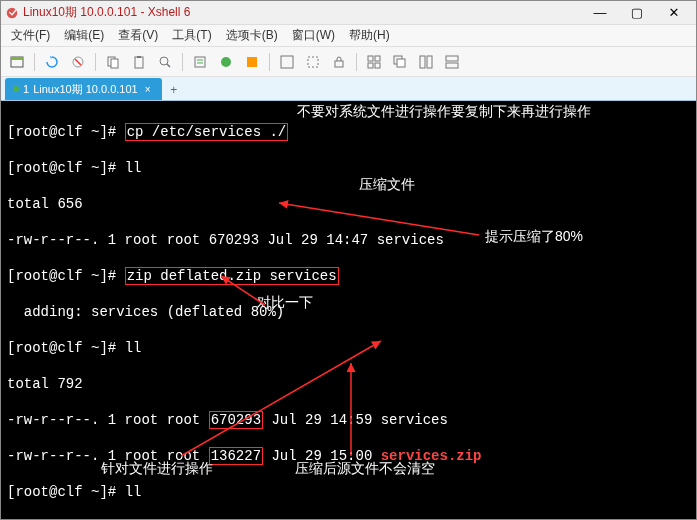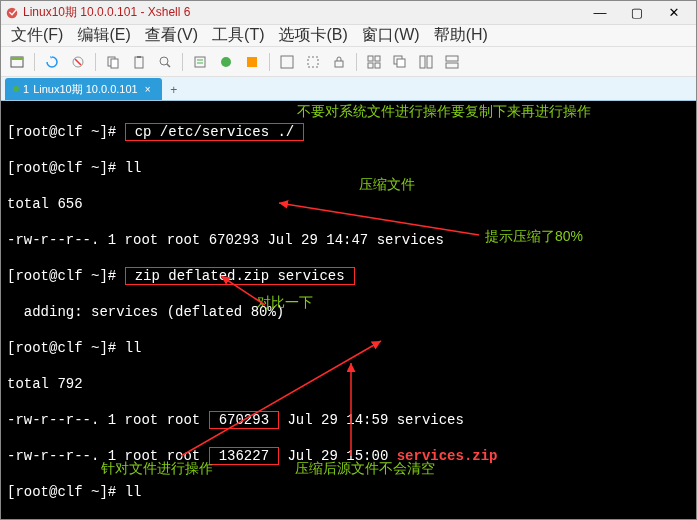--- a/index.html
+++ b/index.html
@@ -3,35 +3,35 @@
 <meta charset="utf-8">
 <style>
   * { box-sizing: border-box; margin: 0; padding: 0; }
   body { font-family: "Microsoft YaHei", Arial, sans-serif; background: #ece9d8; font-size: 12px; }
   .window { width: 697px; height: 520px; background: #fff; border: 1px solid #888; display: flex; flex-direction: column; }
   .titlebar { height: 24px; background: #f0f0f0; display: flex; align-items: center; padding: 0 4px; border-bottom: 1px solid #ddd; }
   .titlebar .icon { width: 14px; height: 14px; margin-right: 4px; display: inline-flex; }
   .titlebar .title { flex: 1; font-size: 12px; color: #b91c1c; }
   .titlebar .winbtns { display: flex; gap: 1px; }
   .titlebar .winbtn { width: 36px; height: 20px; border: none; background: transparent; font-size: 13px; line-height: 1; cursor: pointer; }
-  .menubar { height: 22px; background: #f7f7f7; display: flex; align-items: center; padding: 0 4px; gap: 2px; font-size: 16px; color: #333; border-bottom: 1px solid #e0e0e0; }
+  .menubar { height: 22px; background: #f7f7f7; display: flex; align-items: center; padding: 0 4px; gap: 2px; font-size: 12px; color: #333; border-bottom: 1px solid #e0e0e0; }
   .menubar .menuitem { padding: 2px 6px; cursor: pointer; }
   .toolbar { height: 30px; background: #f7f7f7; display: flex; align-items: center; padding: 0 4px; gap: 2px; border-bottom: 1px solid #e0e0e0; }
   .toolbar .tbtn { width: 24px; height: 24px; border: none; background: transparent; cursor: pointer; display: inline-flex; align-items: center; justify-content: center; position: relative; }
   .toolbar .sep { width: 1px; height: 18px; background: #ccc; margin: 0 3px; }
   .tabbar { height: 24px; background: #e8f4fc; display: flex; align-items: flex-end; padding: 0 4px; border-bottom: 1px solid #a0c8e0; }
   .tab { height: 22px; background: #2d9cdb; color: #fff; display: flex; align-items: center; padding: 0 8px; border-radius: 3px 3px 0 0; font-size: 11px; gap: 4px; }
   .tab .dot { width: 6px; height: 6px; background: #4caf50; border-radius: 50%; }
   .tab .tabclose { width: 12px; height: 12px; cursor: pointer; font-size: 10px; display: inline-flex; align-items: center; justify-content: center; }
   .addtab { width: 20px; height: 20px; margin-left: 2px; cursor: pointer; display: inline-flex; align-items: center; justify-content: center; color: #666; }
   .terminal { flex: 1; background: #000; color: #fff; font-family: "Consolas", "Courier New", monospace; font-size: 14px; padding: 4px 6px; overflow: hidden; position: relative; line-height: 18px; white-space: pre; }
   .terminal .line { white-space: pre; }
-  .boxed { border: 1px solid #ff2a2a; padding: 0 9px; }
+  .boxed { border: 1px solid #ff2a2a; padding: 0 1px; }
   .highlight-zip { color: #ff4444; font-weight: bold; }
-  .annotation { position: absolute; color: #84cc16; font-family: "Microsoft YaHei", sans-serif; font-size: 14px; font-weight: 500; pointer-events: none; }
+  .annotation { position: absolute; color: #ffffff; font-family: "Microsoft YaHei", sans-serif; font-size: 14px; font-weight: 500; pointer-events: none; }
   .arrow-line { position: absolute; pointer-events: none; }
 </style>
 </head>
 <body>
 
 <div class="window">
 
   <div class="titlebar">
     <span class="icon">
       <svg viewBox="0 0 16 16">

